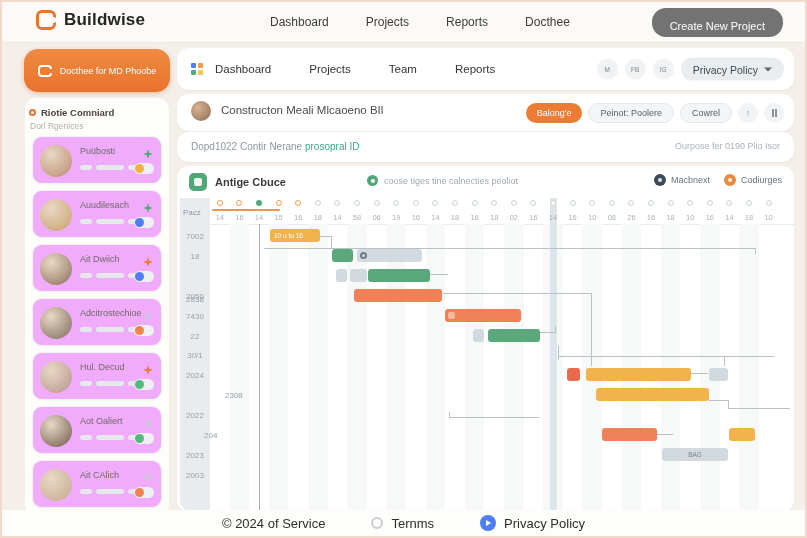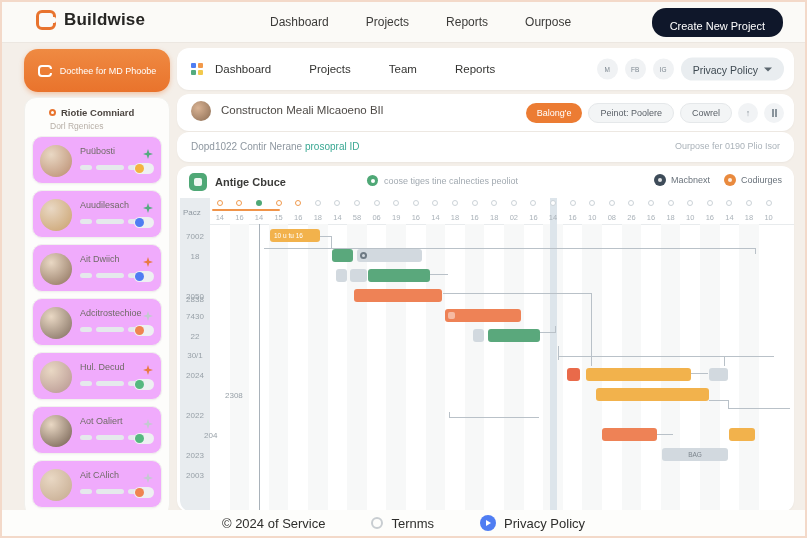--- a/index.html
+++ b/index.html
@@ -10,31 +10,31 @@
   .top-header{position:absolute;left:0;top:0;width:100%;height:40px;background:#fbfaf7;
               box-shadow:0 1px 0 rgba(0,0,0,0.03);}
   .brand{position:absolute;left:34px;top:8px;display:flex;align-items:center;gap:8px;}
   .logo-ic{width:20px;height:20px;border:3px solid #e8732e;border-radius:6px;position:relative;}
   .logo-ic::after{content:"";position:absolute;right:-3px;top:4px;width:5px;height:6px;
                   background:#fbfaf7;border-radius:2px;}
   .brand-txt{font-size:17px;font-weight:bold;color:#262523;letter-spacing:.2px;}
   .top-nav{position:absolute;left:268px;top:0;height:40px;display:flex;align-items:center;gap:37px;}
   .top-nav span{font-size:12px;color:#3c3b39;font-weight:500;cursor:pointer;}
   .cta-btn{position:absolute;right:22px;top:6px;height:29px;padding:12px 18px;border:none;
-           border-radius:14px;background:#0f172a;color:#fff;font-size:11px;font-weight:500;cursor:pointer;}
+           border-radius:14px;background:#737373;color:#fff;font-size:11px;font-weight:500;cursor:pointer;}
   
   .side-cta{position:absolute;left:22px;top:47px;width:146px;height:43px;border:none;border-radius:14px;
             background:linear-gradient(180deg,#ef8a42,#e9732c);color:#fff;display:flex;align-items:center;
             justify-content:center;gap:8px;font-size:9px;font-weight:500;cursor:pointer;
             box-shadow:0 2px 5px rgba(233,115,44,.35);}
   .cta-ic{width:14px;height:12px;border:2px solid #fff;border-radius:4px;position:relative;flex:0 0 auto;}
   .cta-ic::after{content:"";position:absolute;right:-2px;top:2px;width:3px;height:4px;background:#ec7e35;}
   .side-panel{position:absolute;left:22px;top:95px;width:146px;height:420px;background:#fdfdfb;
               border:1px solid #f1f0ec;border-radius:12px;}
-  .side-head{padding:9px 24px 2px;}
+  .side-head{padding:9px 4px 2px;}
   .side-head .t{display:flex;align-items:center;gap:5px;font-size:9.5px;font-weight:bold;color:#4c4540;}
   .odot{width:7px;height:7px;border:2px solid #e8742f;border-radius:50%;}
   .side-head .s{font-size:8.5px;color:#b7afa7;margin:3px 0 0 1px;}
   .members{position:absolute;left:7px;right:7px;top:38px;display:flex;flex-direction:column;gap:6px;}
   .mcard{position:relative;height:48px;background:#f0abfc;border:1px solid #f1f1ee;border-radius:10px;
          box-shadow:0 1px 2px rgba(0,0,0,.03);cursor:pointer;}
   .avatar{position:absolute;left:7px;top:8px;width:32px;height:32px;border-radius:50%;}
   .mname{position:absolute;left:47px;top:9px;font-size:9px;color:#6f6b66;font-weight:500;
          max-width:66px;overflow:hidden;white-space:nowrap;}
   .skel{position:absolute;left:47px;top:28px;display:flex;gap:4px;align-items:center;}
@@ -124,21 +124,21 @@
 
   <div class="top-header">
     <div class="brand">
       <span class="logo-ic"></span>
       <span class="brand-txt">Buildwise</span>
     </div>
     <div class="top-nav" id="top-nav">
         <span>Dashboard</span>
         <span>Projects</span>
         <span>Reports</span>
-        <span>Ourpose</span>
+        <span>Docthee</span>
       </div>
     <button class="cta-btn">Create New Project</button>
   </div>
 
   <button class="side-cta">
     <span class="cta-ic"></span>
     <span>Docthee for MD Phoobe</span>
   </button>
   <div class="side-panel">
     <div class="side-head">

